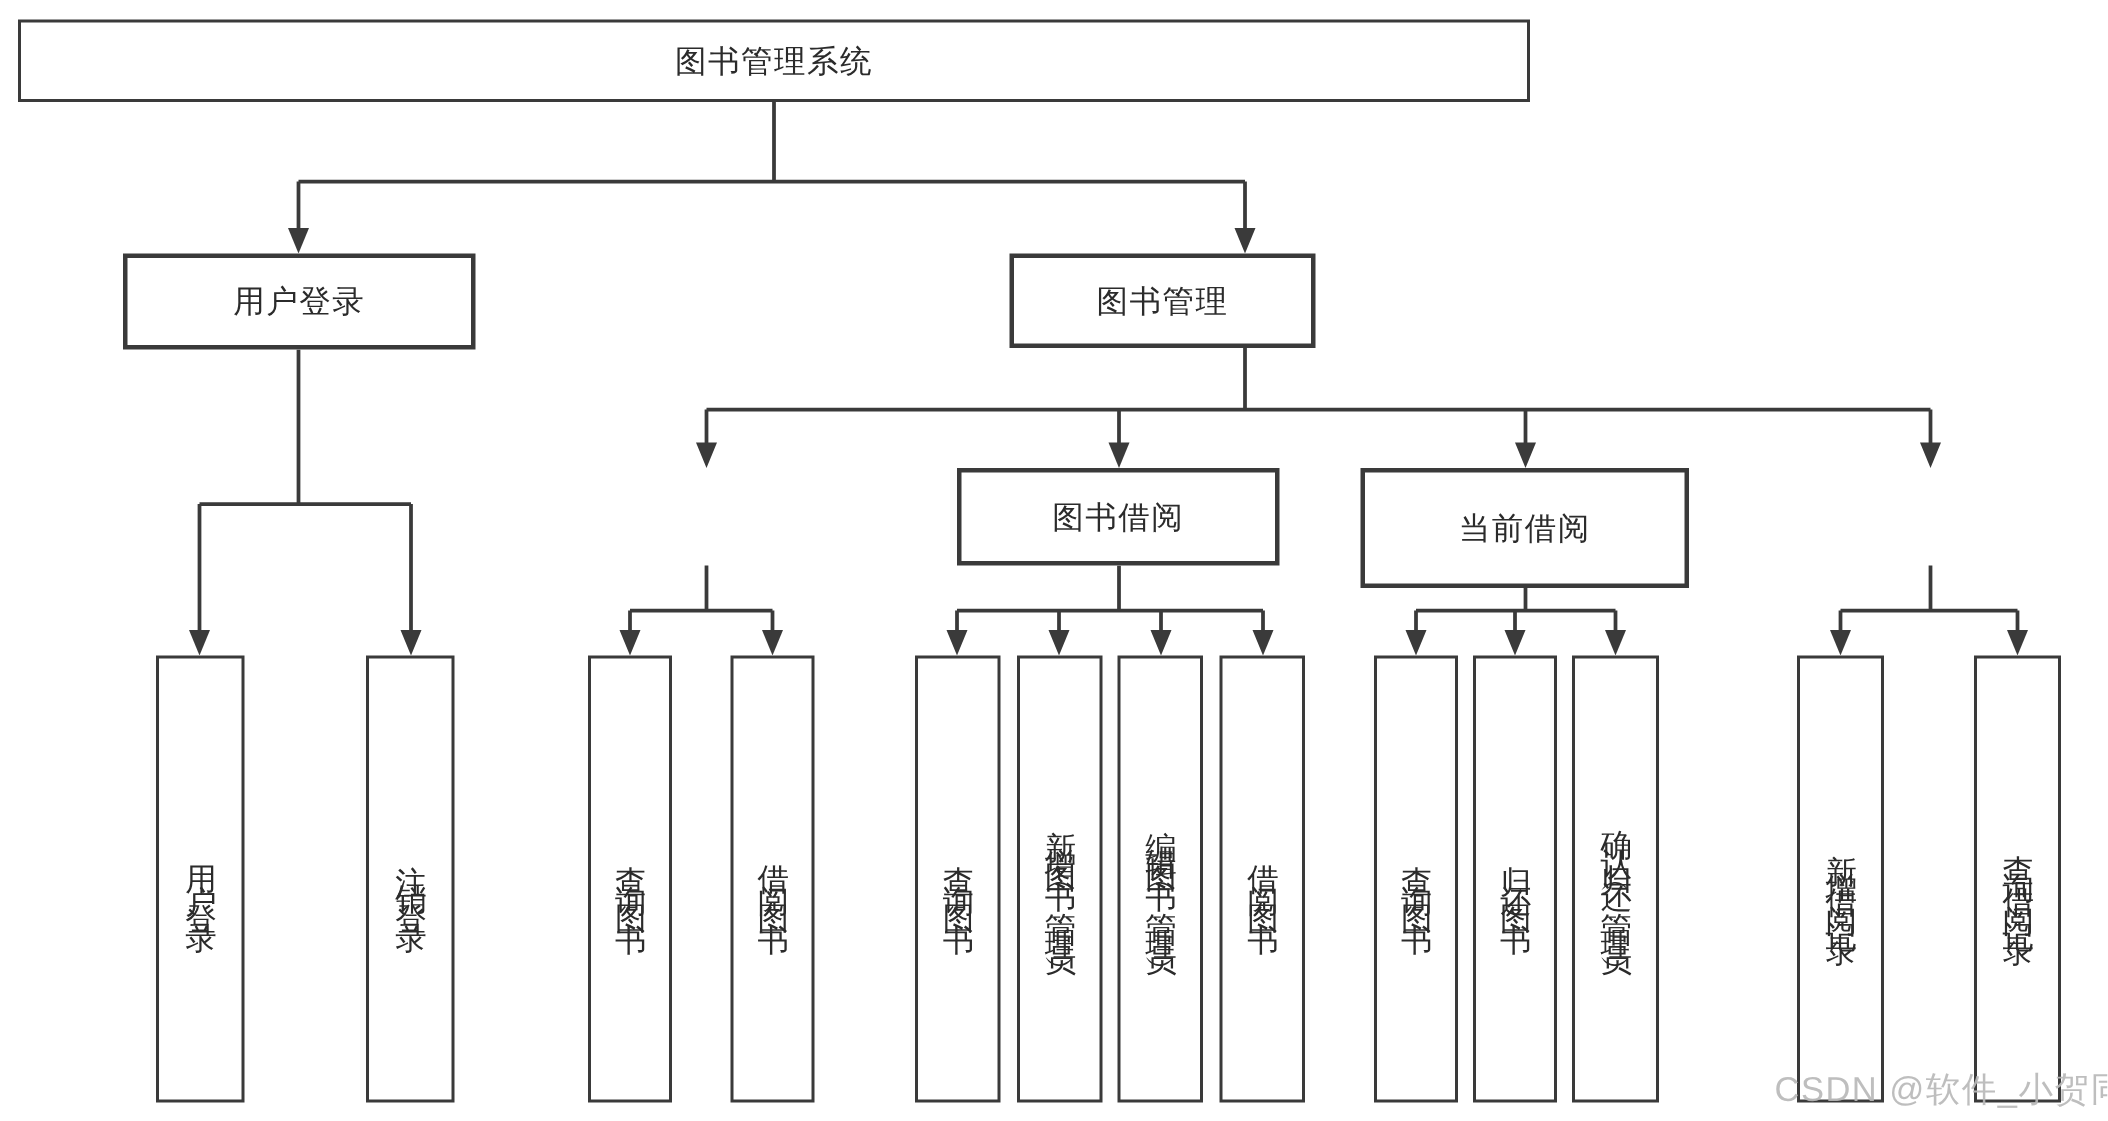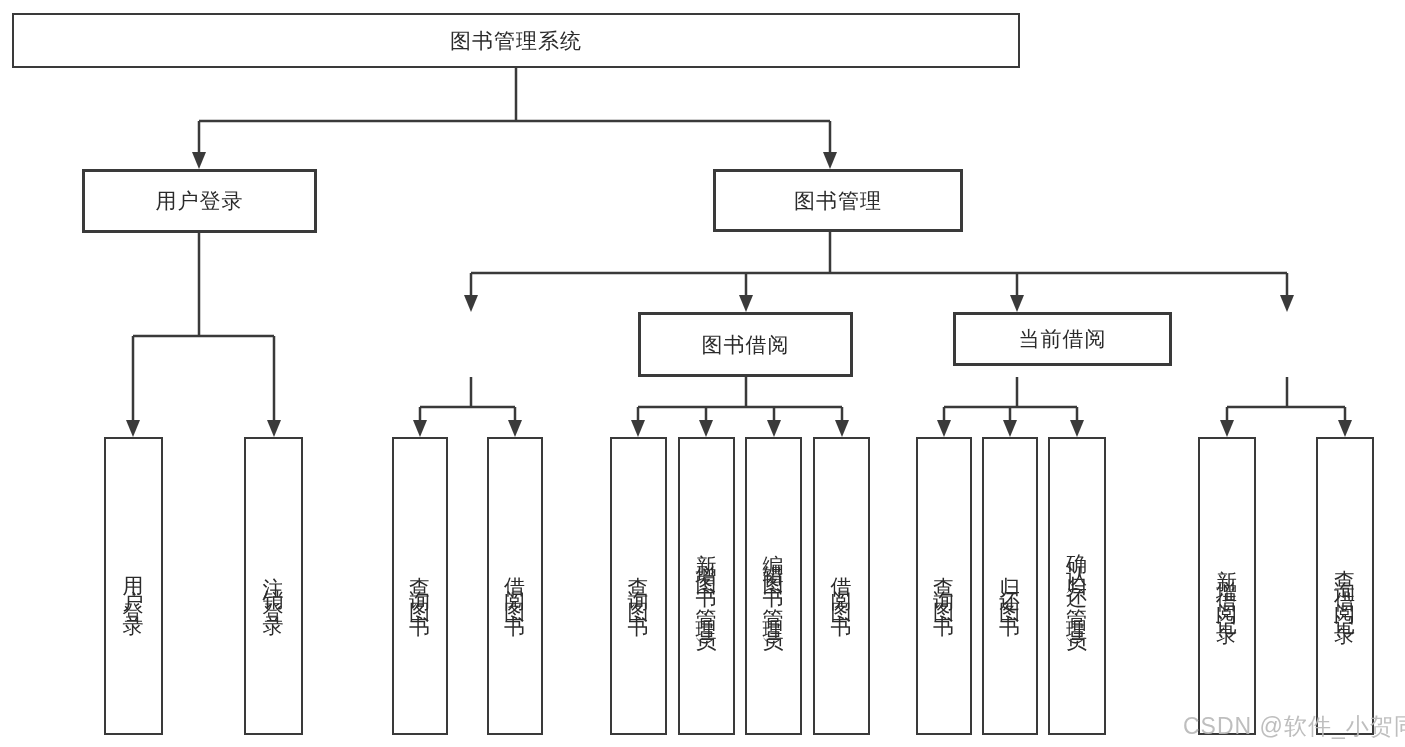--- a/index.html
+++ b/index.html
@@ -90,28 +90,28 @@
     </g>
   </svg>
 
   <div class="box hbox root" style="left:12px; top:13px; width:1008px; height:55px;">
     <span>图书管理系统</span>
   </div>
 
   <div class="box hbox" style="left:82px; top:169px; width:235px; height:64px;">
     <span>用户登录</span>
   </div>
-  <div class="box hbox" style="left:713px; top:169px; width:250px; height:63px;">
+  <div class="box hbox" style="left:673px; top:169px; width:204px; height:63px;">
     <span>图书管理</span>
   </div>
 
   <div class="box hbox" style="left:638px; top:312px; width:215px; height:65px;font-family:Liberation Mono, monospace;">
     <span>图书借阅</span>
   </div>
-  <div class="box hbox" style="left:953px; top:312px; width:219px; height:54px;">
+  <div class="box hbox" style="left:907px; top:312px; width:219px; height:80px;">
     <span>当前借阅</span>
   </div>
 
   <div class="box vbox" style="left:104px; top:437px; width:59px; height:298px;">
     <span class="vlabel">用户登录</span>
   </div>
   <div class="box vbox" style="left:244px; top:437px; width:59px; height:298px;">
     <span class="vlabel">注销登录</span>
   </div>
 

